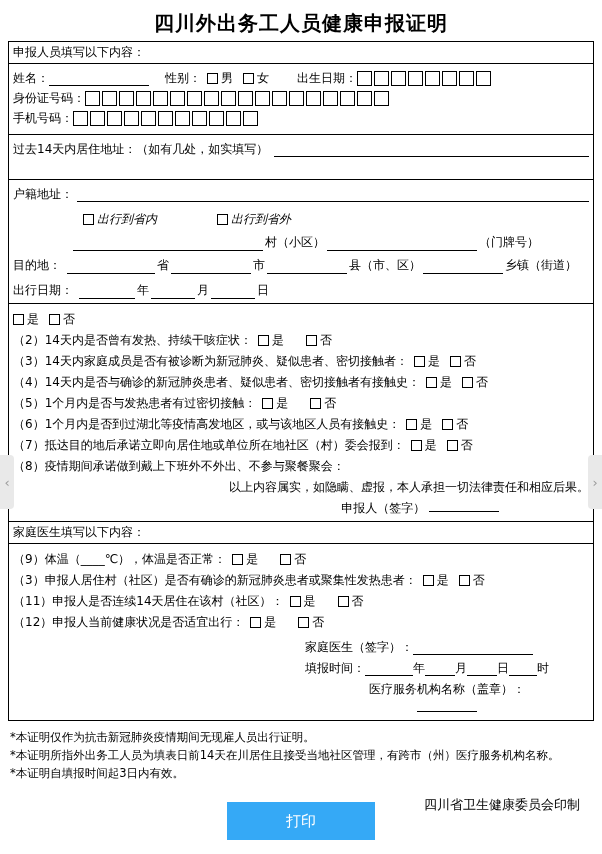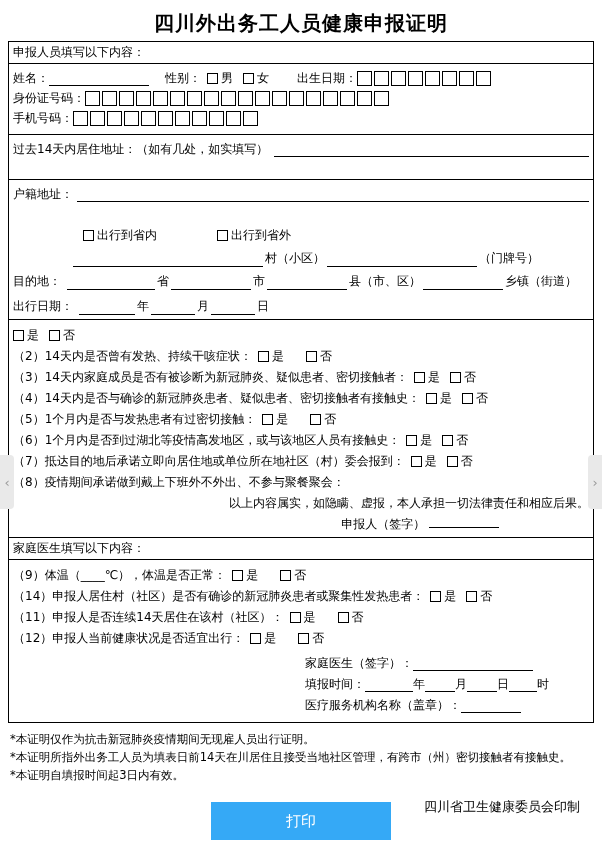--- a/index.html
+++ b/index.html
@@ -90,21 +90,21 @@
     padding-right: 22px;
     margin-top: 14px;
     font-size: 13px;
   }
   .print-wrap {
     position: absolute;
     left: 0; right: 0; bottom: 14px;
     display: flex; justify-content: center;
   }
   .print-btn {
-    width: 180px; height: 38px;
+    width: 148px; height: 38px;
     background: #35a9f6;
     color: #fff;
     border: none;
     font-size: 15px;
     font-family: "DejaVu Sans", "Liberation Sans", sans-serif;
     cursor: pointer;
   }
   
   .side-arrow {
     position: absolute;
@@ -203,21 +203,21 @@
         <span class="ul" style="flex:1; margin-left:6px"></span>
       </div>
     </div>
 
     <div class="band">
       <div class="row">
         <span class="lbl">户籍地址：</span>
         <span class="ul" style="flex:1; margin-left:4px"></span>
       </div>
 
-      <div class="row" style="margin-top:24px; padding-left:70px;">
+      <div class="row" style="margin-top:8px; padding-left:70px;font-style:italic;">
         <span class="opt" style="margin-right:60px">
           <span class="cb"></span>
           <span>出行到省内</span>
         </span>
         <span class="opt">
           <span class="cb"></span>
           <span>出行到省外</span>
         </span>
       </div>
 
@@ -363,21 +363,21 @@
             <span class="cb"></span>
             <span>是</span>
           </span>
         <span class="opt" style="margin-left:12px">
             <span class="cb"></span>
             <span>否</span>
           </span>
       </div>
 
       <div class="qline">
-        <span class="qtext">（14）申报人居住村（社区）是否有确诊的新冠肺炎患者或聚集性发热患者：</span>
+        <span class="qtext">（3）申报人居住村（社区）是否有确诊的新冠肺炎患者或聚集性发热患者：</span>
         <span class="opt">
             <span class="cb"></span>
             <span>是</span>
           </span>
         <span class="opt">
             <span class="cb"></span>
             <span>否</span>
           </span>
       </div>
 
@@ -415,30 +415,30 @@
         <span class="ul" style="width:48px"></span>
         <span>年</span>
         <span class="ul" style="width:30px"></span>
         <span>月</span>
         <span class="ul" style="width:30px"></span>
         <span>日</span>
         <span class="ul" style="width:28px"></span>
         <span>时</span>
       </div>
 
-      <div class="qline" style="padding-left:292px;">
+      <div class="qline" style="padding-left:292px;flex-direction:column;">
         <span>医疗服务机构名称（盖章）：</span>
         <span class="ul" style="width:60px"></span>
       </div>
     </div>
   </div>
 
   <div class="footnotes">
     <div>*本证明仅作为抗击新冠肺炎疫情期间无现雇人员出行证明。</div>
-    <div>*本证明所指外出务工人员为填表日前14天在川居住且接受当地社区管理，有跨市（州）密切接触者有接触史。</div>
+    <div>*本证明所指外出务工人员为填表日前14天在川居住且接受当地社区管理，有跨市（州）医疗服务机构名称。</div>
     <div>*本证明自填报时间起3日内有效。</div>
   </div>
 
   <div class="issuer">四川省卫生健康委员会印制</div>
 
   <div class="print-wrap">
     <button class="print-btn">打印</button>
   </div>
 
   <div class="side-arrow left">‹</div>

